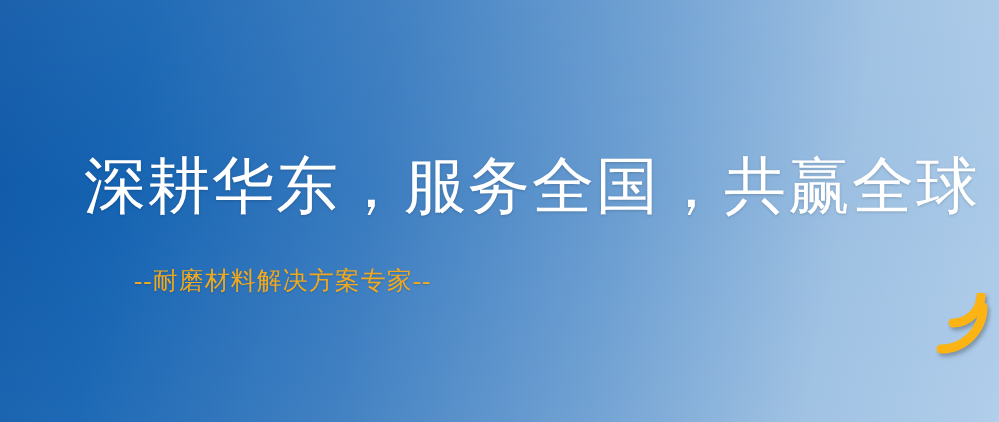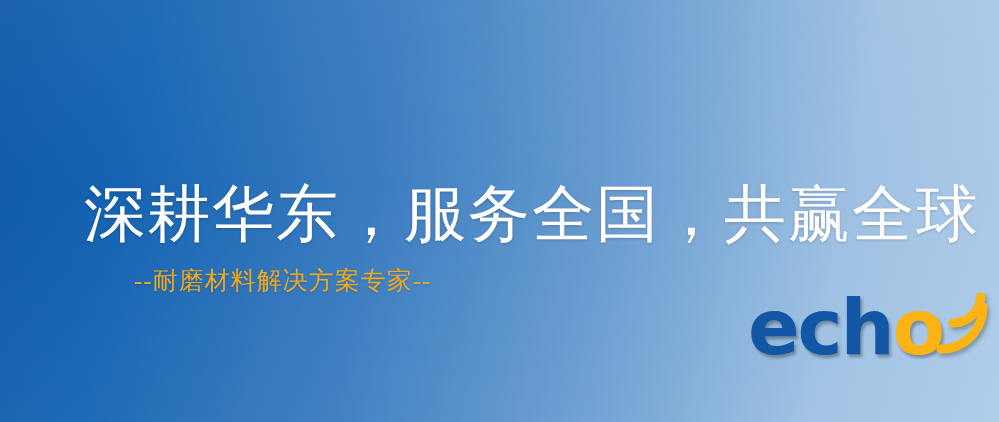--- a/index.html
+++ b/index.html
@@ -28,21 +28,20 @@
     position: absolute;
     left: 84px;
     top: 152px;
     font-family: "Liberation Serif", "DejaVu Serif", serif;
     font-size: 62px;
     line-height: 1.12;
     letter-spacing: 2px;
     color: #ffffff;
     white-space: nowrap;
     text-shadow: 0 1px 3px rgba(0,0,0,0.18);
-    margin-top: 28px;
   }
 
   .subtitle {
     position: absolute;
     left: 86px;
     top: 266px;
     font-family: "Liberation Serif", "DejaVu Serif", serif;
     font-size: 25px;
     line-height: 1.2;
     letter-spacing: 1px;
@@ -115,21 +114,20 @@
 
   <div class="sheen"></div>
 
   <div class="headline">深耕华东，服务全国，共赢全球</div>
 
   <div class="subtitle">--耐磨材料解决方案专家--</div>
 
   <div class="logo">
 
     <div class="logo-wordmark">
-      <div class="logo-echo"><span>ech</span><span class="o">o</span></div>
 
       <svg class="logo-arcs" viewBox="0 0 70 62">
         <path d="M14 56 A 42 42 0 0 0 56 14" fill="none" stroke="#fcb415" stroke-width="9" stroke-linecap="round"></path>
         <path d="M30 58 A 28 28 0 0 0 58 30" fill="none" stroke="#fcb415" stroke-width="9" stroke-linecap="round" transform="translate(-4,-28) scale(1.0)"></path>
       </svg>
     </div>
 
 
   </div>
 

